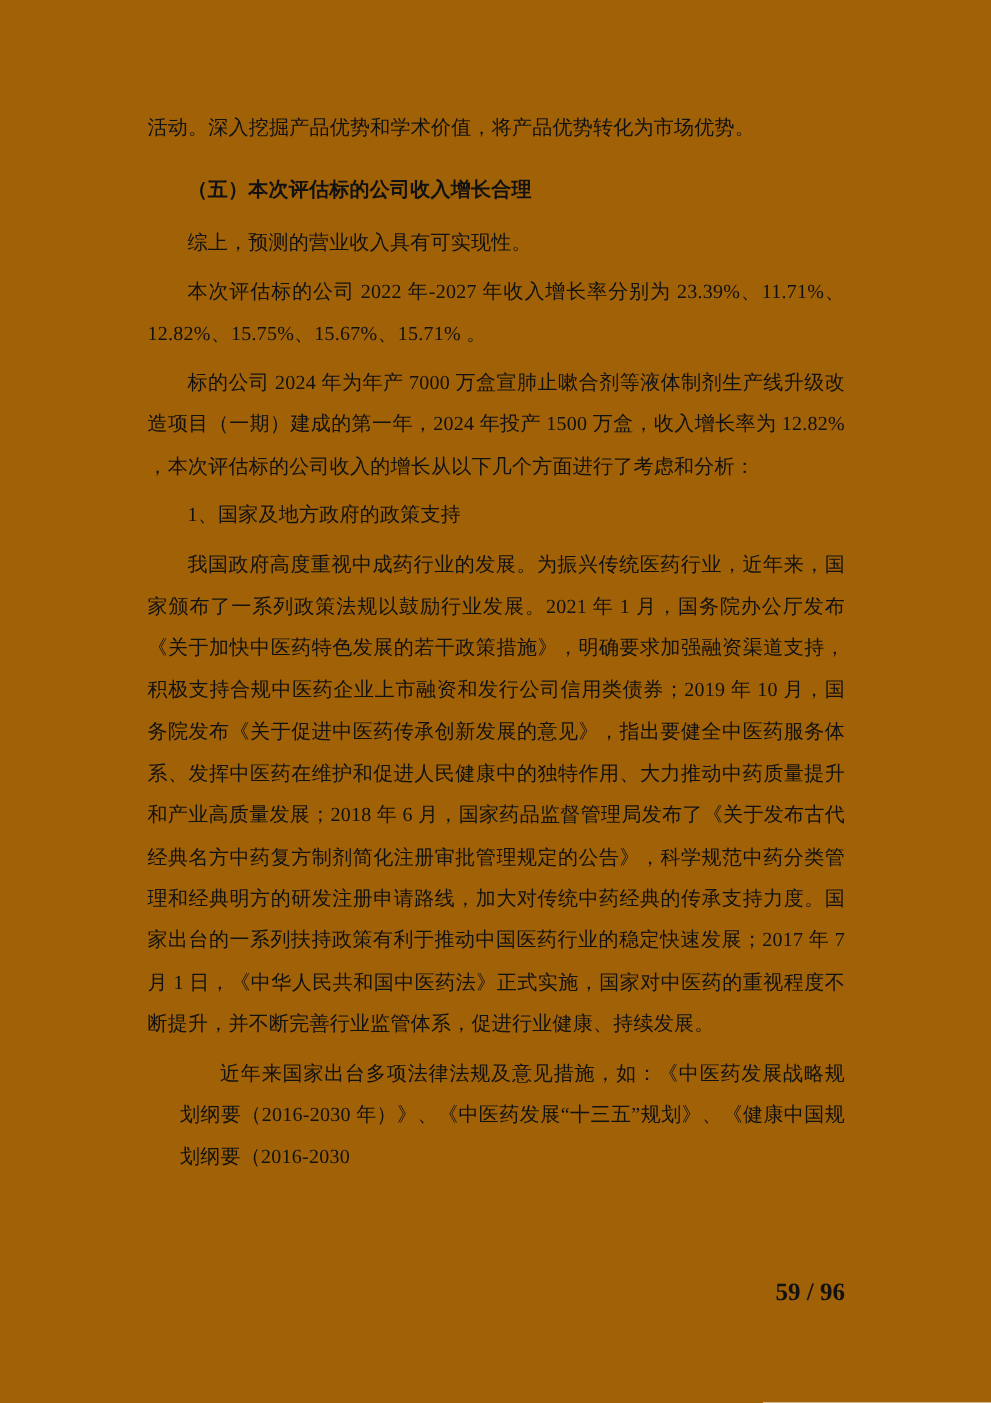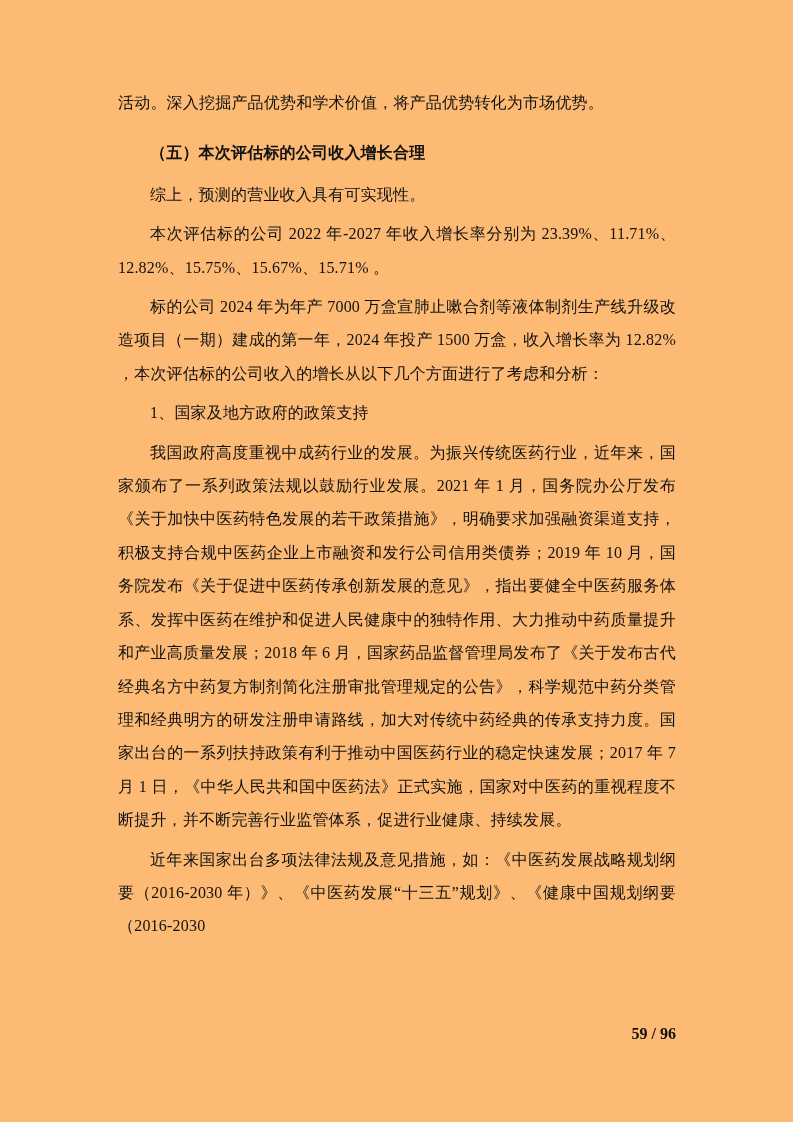--- a/index.html
+++ b/index.html
@@ -5,21 +5,21 @@
   * { margin: 0; padding: 0; box-sizing: border-box; }
 
   html, body {
     background: #ffffff;
   }
 
   .page {
     position: relative;
     width: 793px;
     height: 1122px;
-    background: #fdba74;
+    background: #a16207;
     overflow: hidden;
     font-family: "Liberation Serif", "DejaVu Serif", serif;
     color: #111111;
   }
 
   .doc-body {
     position: absolute;
     left: 118px;
     top: 86px;
     width: 558px;
@@ -40,27 +40,28 @@
   }
 
   .para.heading {
     font-weight: bold;
     text-align: left;
     margin-bottom: 8px;
   }
 
   .para:last-child {
     margin-bottom: 0;
+    margin-left: 26px;
   }
 
   .footer {
     position: absolute;
     top: 1024px;
     right: 117px;
-    font-size: 16px;
+    font-size: 20px;
     line-height: 20px;
     font-weight: bold;
     font-family: "Liberation Serif", "DejaVu Serif", serif;
     color: #111111;
   }
 </style>
 </head>
 <body>
 
 <div class="page">

